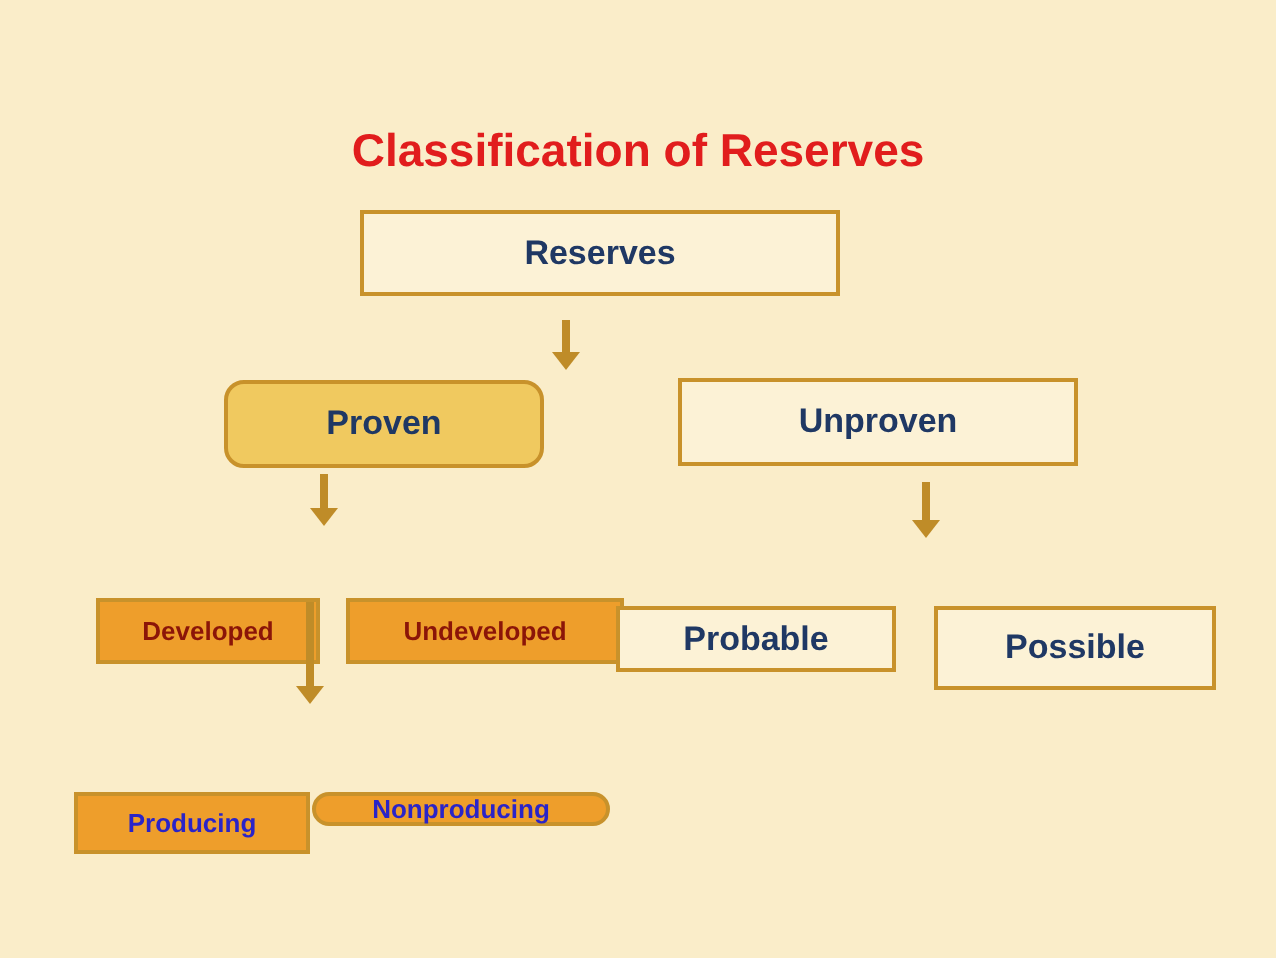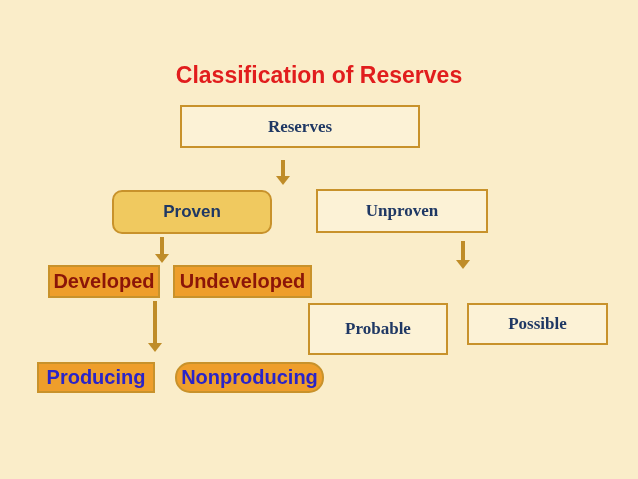--- a/index.html
+++ b/index.html
@@ -42,25 +42,26 @@
     box-sizing:border-box;
     display:flex;
     align-items:center;
     justify-content:center;
     border:2px solid var(--border-gold);
     font-weight:bold;
     font-size:17px;
     color:var(--navy);
     white-space:nowrap;
   }
-  .node.cream{ background:var(--cream-fill);font-family:Liberation Serif, serif; }
+  .node.cream{ background:var(--cream-fill); }
   .node.gold{ background:var(--gold-fill); }
   .node.orange{
     background:var(--orange-fill);
-    font-size:20px;
+    font-size:13px;
+    margin-top:34px;
   }
   .node.orange.maroon{ color:var(--maroon); }
   .node.orange.blue{ color:var(--blue);text-align:right; }
 
   .arrow{
     position:absolute;
     width:14px;
     display:flex;
     flex-direction:column;
     align-items:center;
@@ -74,27 +75,27 @@
     width:0;
     height:0;
     border-left:7px solid transparent;
     border-right:7px solid transparent;
     border-top:9px solid var(--arrow);
   }
 
   
   #node-reserves    { left:180px; top:105px; width:240px; height:43px; }
   #node-proven      { left:112px; top:190px; width:160px; height:44px;border-radius:10px; }
-  #node-unproven    { left:316px; top:189px; width:172px; height:44px; }
+  #node-unproven    { left:339px; top:189px; width:200px; height:44px; }
   #node-developed   { left:48px;  top:265px; width:112px; height:33px; }
   #node-undeveloped { left:173px; top:265px; width:139px; height:33px; }
-  #node-probable    { left:308px; top:303px; width:140px; height:52px;text-align:center; }
+  #node-probable    { left:308px; top:303px; width:140px; height:33px;text-align:center; }
   #node-possible    { left:467px; top:303px; width:141px; height:42px; }
   #node-producing   { left:37px;  top:362px; width:118px; height:31px; }
-  #node-nonproducing{ left:175px; top:362px; width:149px; height:31px;border-radius:15px; }
+  #node-nonproducing{ left:156px; top:362px; width:149px; height:17px;border-radius:15px; }
 
   #arrow-from-reserves   { left:276px; top:160px; height:25px; }
   #arrow-from-proven     { left:155px; top:237px; height:26px; }
   #arrow-from-unproven   { left:456px; top:241px; height:28px; }
   #arrow-from-developed  { left:148px; top:301px; height:51px; }
 </style>
 </head>
 <body>
 
 <div class="slide">

